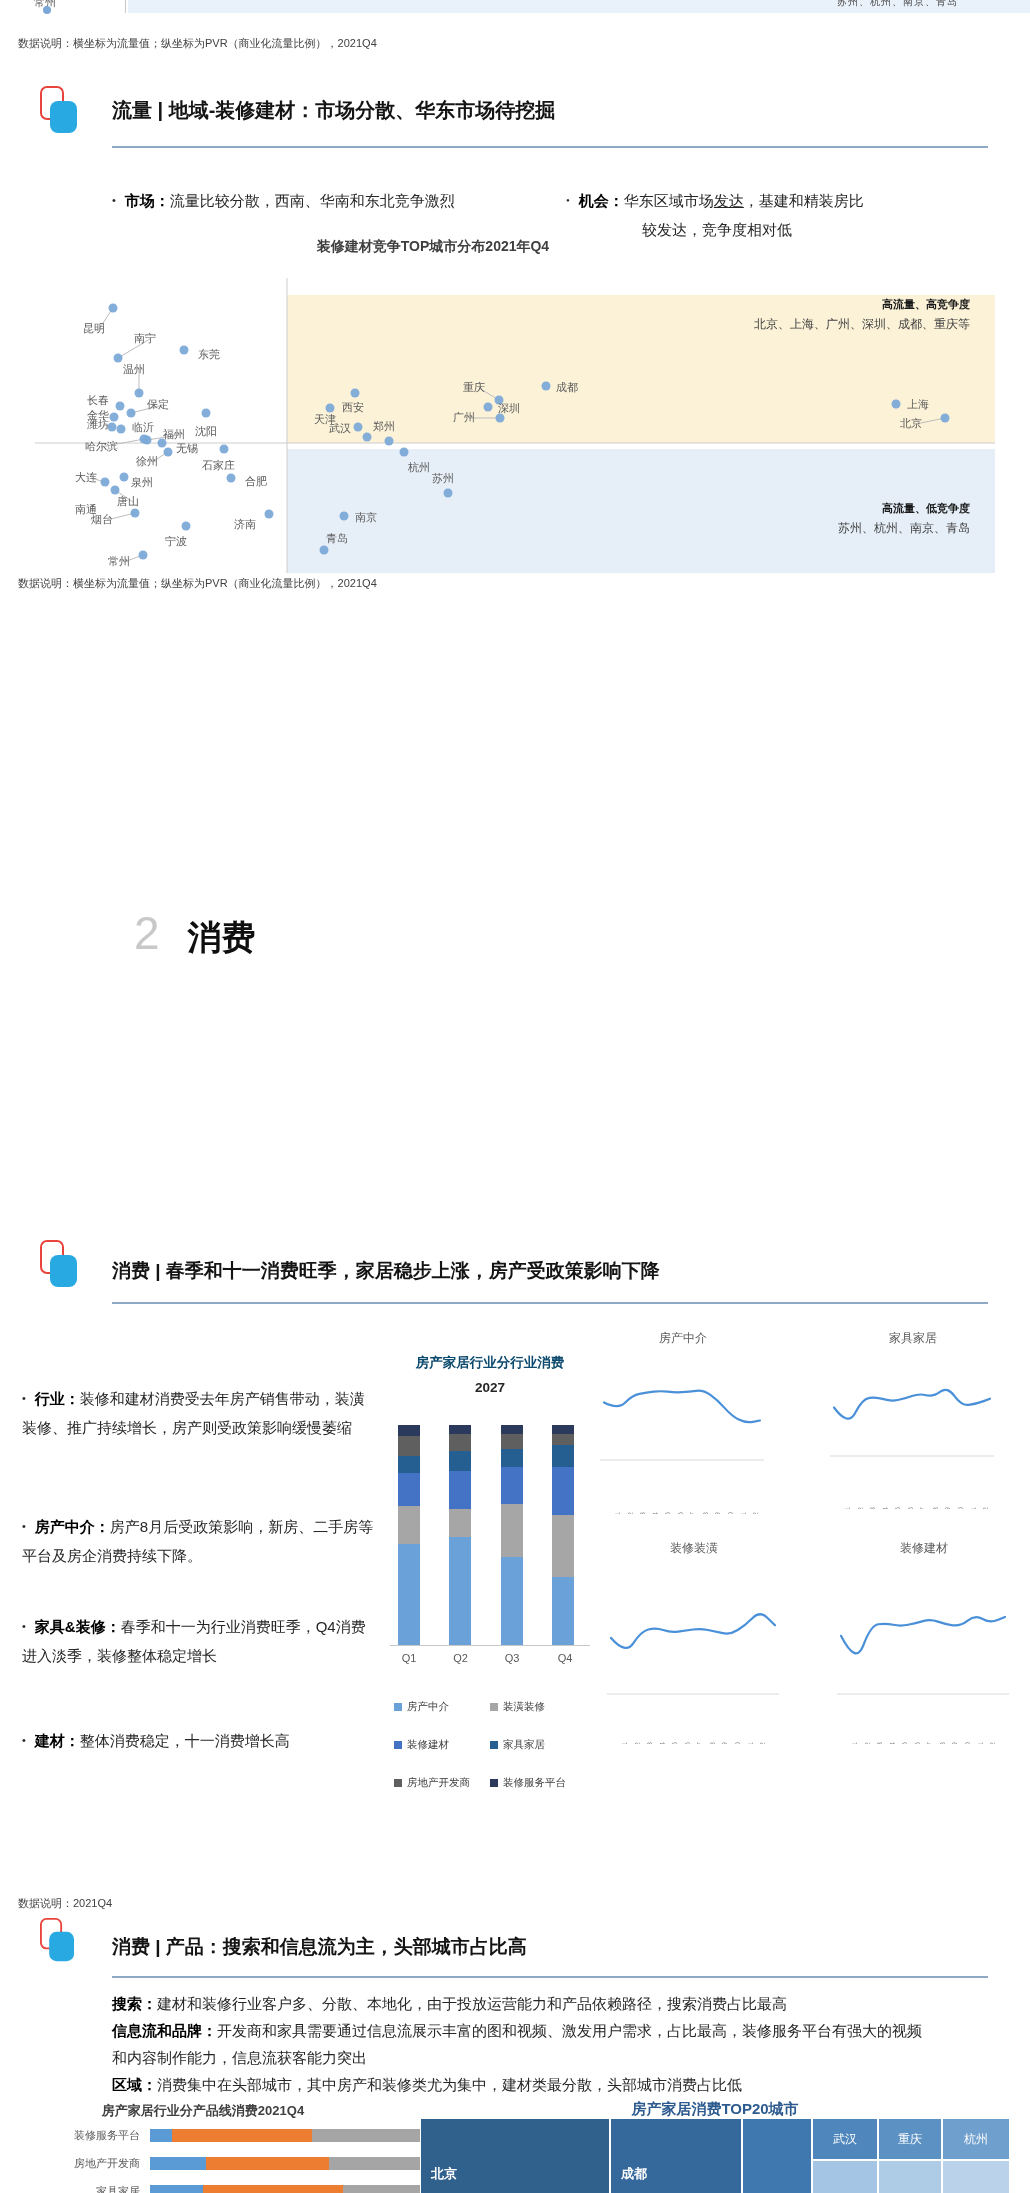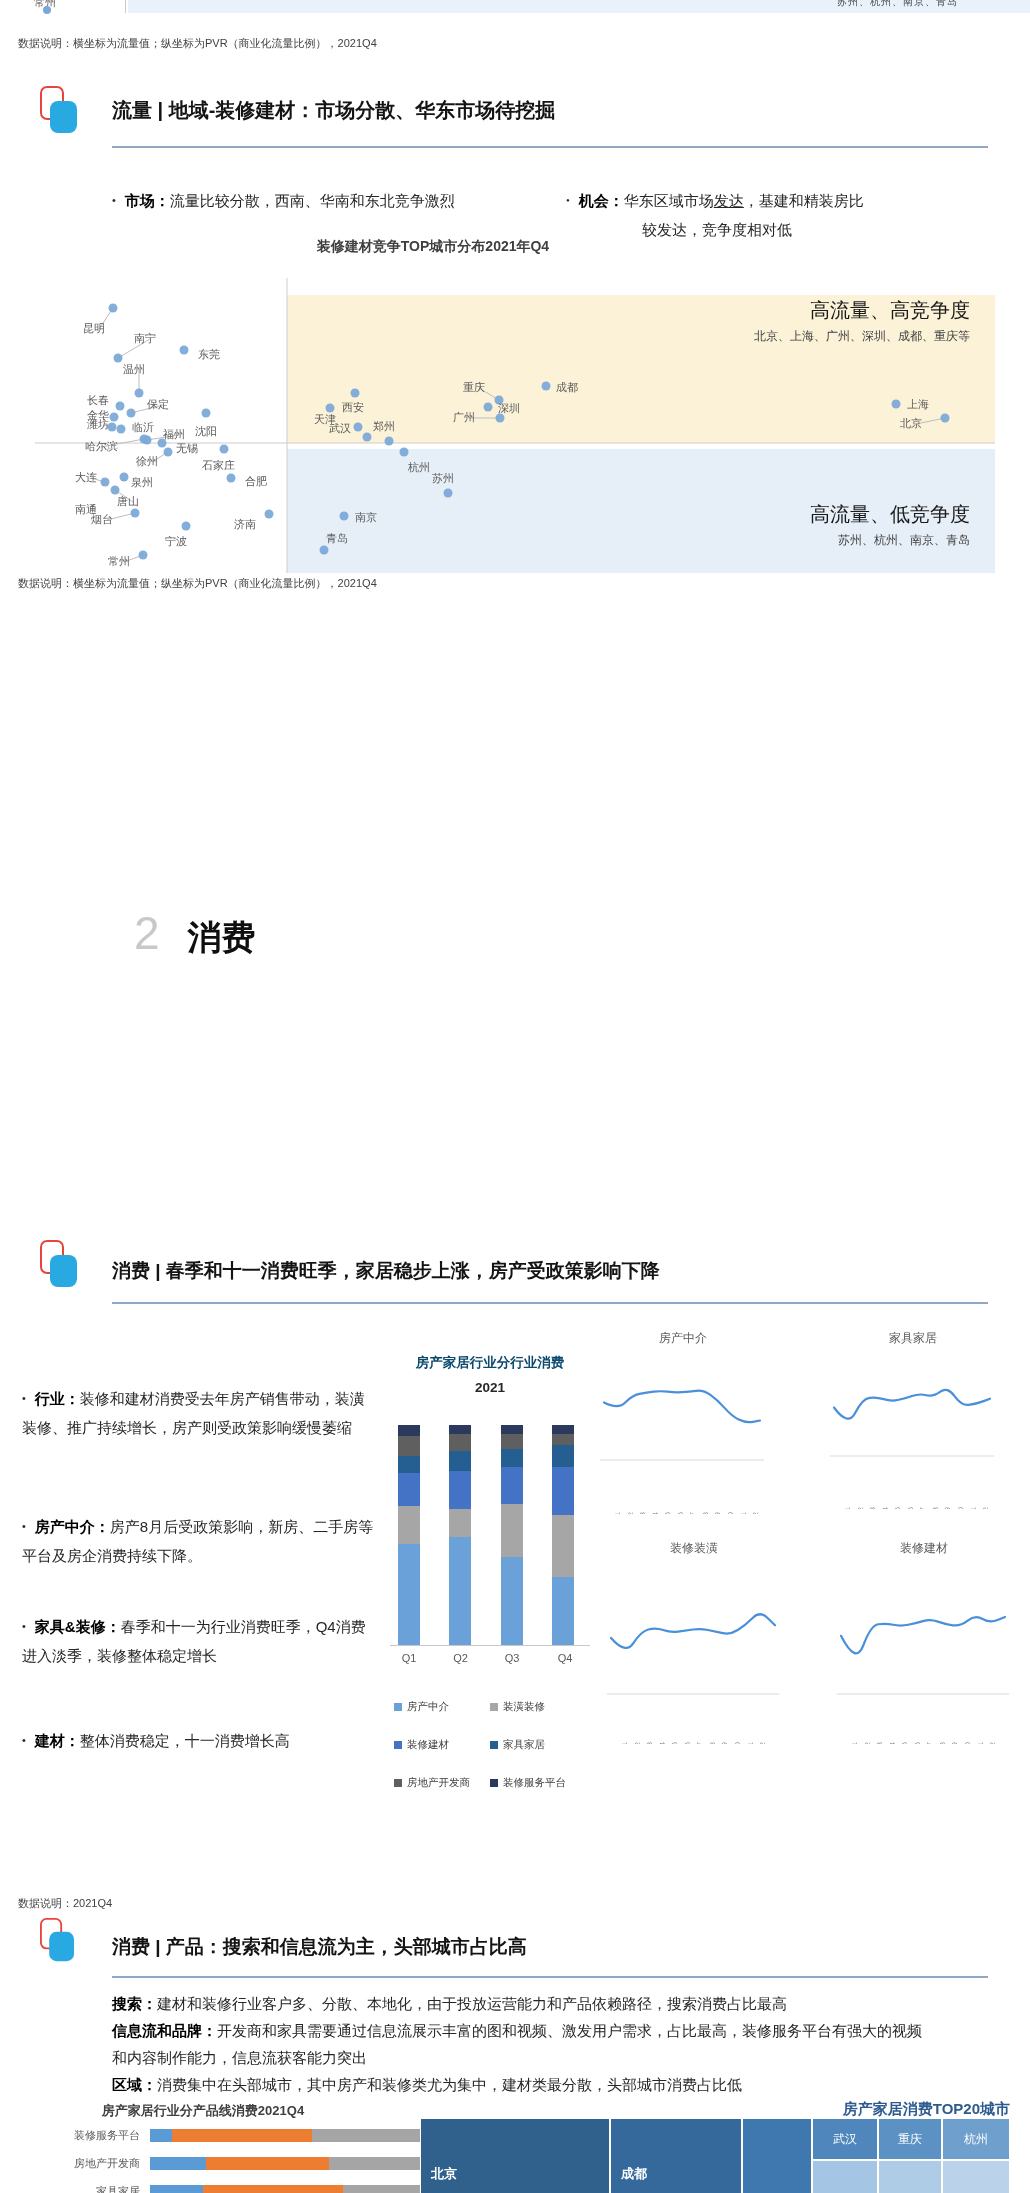--- a/index.html
+++ b/index.html
@@ -29,21 +29,21 @@
   .bdot{font-size:11px;margin-right:9px;vertical-align:2px;color:#262626;}
   .blabel{font-weight:bold;color:#000;}
   .b-opp-l2{padding-left:76px;}
   .uline{text-decoration:underline;}
   
   .scatter-title{left:268px;top:238px;width:330px;text-align:center;font-size:14px;font-weight:bold;color:#3F3F3F;}
   .scatter-wrap{left:35px;top:265px;width:960px;height:310px;}
   .quad{position:absolute;text-align:right;}
   .quad-high{right:25px;top:32px;width:420px;}
   .quad-low{right:25px;top:236px;width:420px;}
-  .quad .qt{font-size:20px;font-weight:normal;color:#1A1A1A;}
+  .quad .qt{font-size:11px;font-weight:bold;color:#1A1A1A;}
   .quad .qs{font-size:12px;color:#3F3F3F;margin-top:4px;}
   
   .divider{left:134px;top:906px;display:flex;align-items:baseline;gap:28px;}
   .div-num{font-size:46px;color:#C8C8C8;}
   .div-label{font-size:34px;font-weight:bold;color:#0F0F0F;}
   
   .cbullet{left:22px;width:352px;font-size:15px;color:#262626;line-height:29px;}
   .cb0{top:1384px;}.cb1{top:1512px;}.cb2{top:1612px;}.cb3{top:1726px;}
   
   .bar-title{left:392px;top:1354px;width:196px;text-align:center;font-size:13.5px;font-weight:bold;color:#0c4a6e;}
@@ -61,21 +61,21 @@
   
   .paras{left:112px;top:1990px;width:824px;font-size:15px;color:#262626;}
   .paras p{margin:0;line-height:27px;}
   
   .prod-title{left:48px;top:2102px;width:310px;text-align:center;font-size:13px;font-weight:bold;color:#404040;}
   #prod-rows{left:48px;top:2120px;width:370px;height:80px;}
   .prow{position:absolute;left:0;display:flex;align-items:center;height:14px;}
   .prow .plabel{width:92px;text-align:right;font-size:11px;color:#595959;flex:0 0 92px;}
   .prow .pbar{display:flex;height:13px;margin-left:10px;}
   
-  .tm-title{left:420px;top:2100px;width:590px;text-align:right;font-size:15px;font-weight:bold;color:#2E5B8F;}
+  .tm-title{left:420px;top:2100px;width:590px;text-align:center;font-size:15px;font-weight:bold;color:#2E5B8F;}
   #treemap{left:420px;top:2118px;width:590px;height:140px;}
   .tm-cell{position:absolute;box-sizing:border-box;border:1px solid #fff;}
   .tm-corner{position:absolute;left:10px;top:46px;color:#fff;font-size:13px;font-weight:bold;}
   .tm-center{position:absolute;left:0;right:0;top:50%;transform:translateY(-50%);text-align:center;color:#fff;font-size:12px;}
 </style>
 </head>
 <body>
 
 <div class="page">
 
@@ -227,21 +227,21 @@
   </div>
   <div class="abs sec-title" style="left:112px;top:1258px;font-size:19px;">消费 | 春季和十一消费旺季，家居稳步上涨，房产受政策影响下降</div>
   <div class="abs rule" style="left:112px;top:1302px;width:876px;"></div>
 
   <div class="abs cbullet cb0"><span class="bdot">•</span><span class="blabel">行业：</span><span>装修和建材消费受去年房产销售带动，装潢装修、推广持续增长，房产则受政策影响缓慢萎缩</span></div>
   <div class="abs cbullet cb1"><span class="bdot">•</span><span class="blabel">房产中介：</span><span>房产8月后受政策影响，新房、二手房等平台及房企消费持续下降。</span></div>
   <div class="abs cbullet cb2"><span class="bdot">•</span><span class="blabel">家具&amp;装修：</span><span>春季和十一为行业消费旺季，Q4消费进入淡季，装修整体稳定增长</span></div>
   <div class="abs cbullet cb3"><span class="bdot">•</span><span class="blabel">建材：</span><span>整体消费稳定，十一消费增长高</span></div>
 
   <div class="abs bar-title">房产家居行业分行业消费</div>
-  <div class="abs bar-sub">2021</div>
+  <div class="abs bar-sub">2027</div>
   <div class="abs" id="bar-stacks">
       <div class="stack" style="left: 6px;">
         <div style="height: 11px; background: rgb(43, 58, 92);"></div>
         <div style="height: 19.8px; background: rgb(95, 95, 95);"></div>
         <div style="height: 17.6px; background: rgb(37, 94, 145);"></div>
         <div style="height: 33px; background: rgb(68, 114, 196);"></div>
         <div style="height: 37.4px; background: rgb(166, 166, 166);"></div>
         <div style="height: 101.2px; background: rgb(105, 161, 216);"></div>
       </div>
       <div class="stack" style="left: 57px;">

